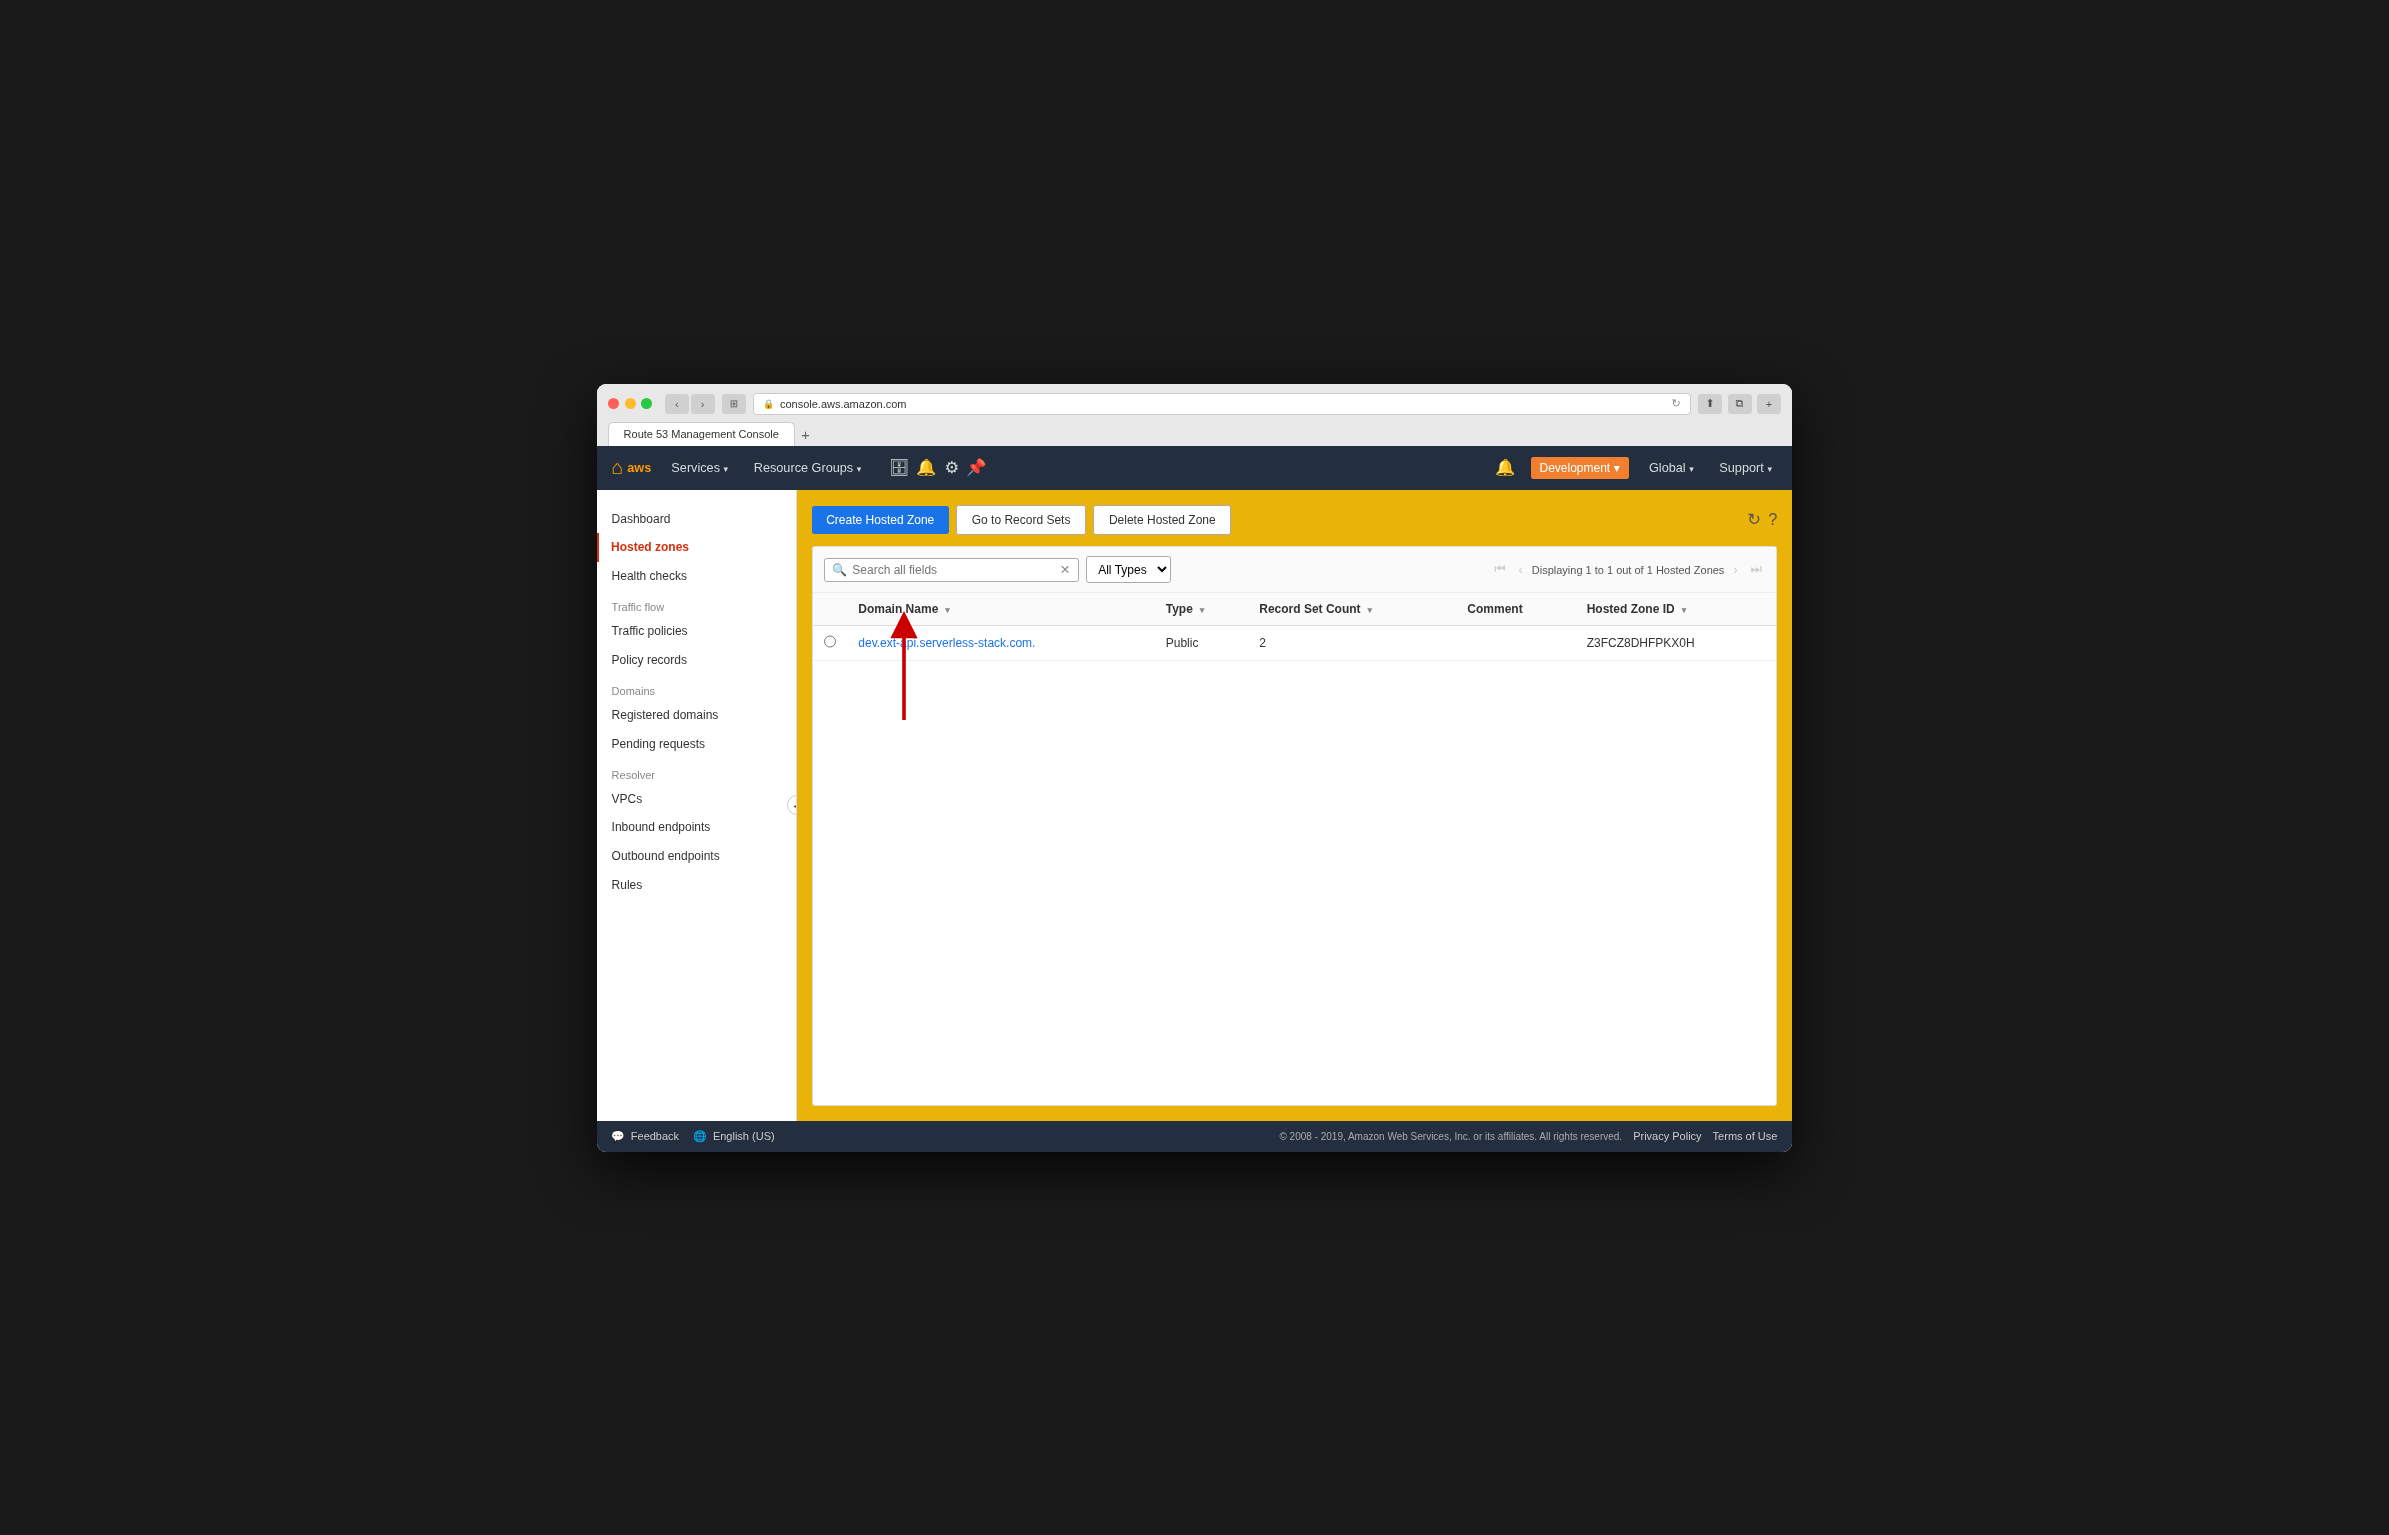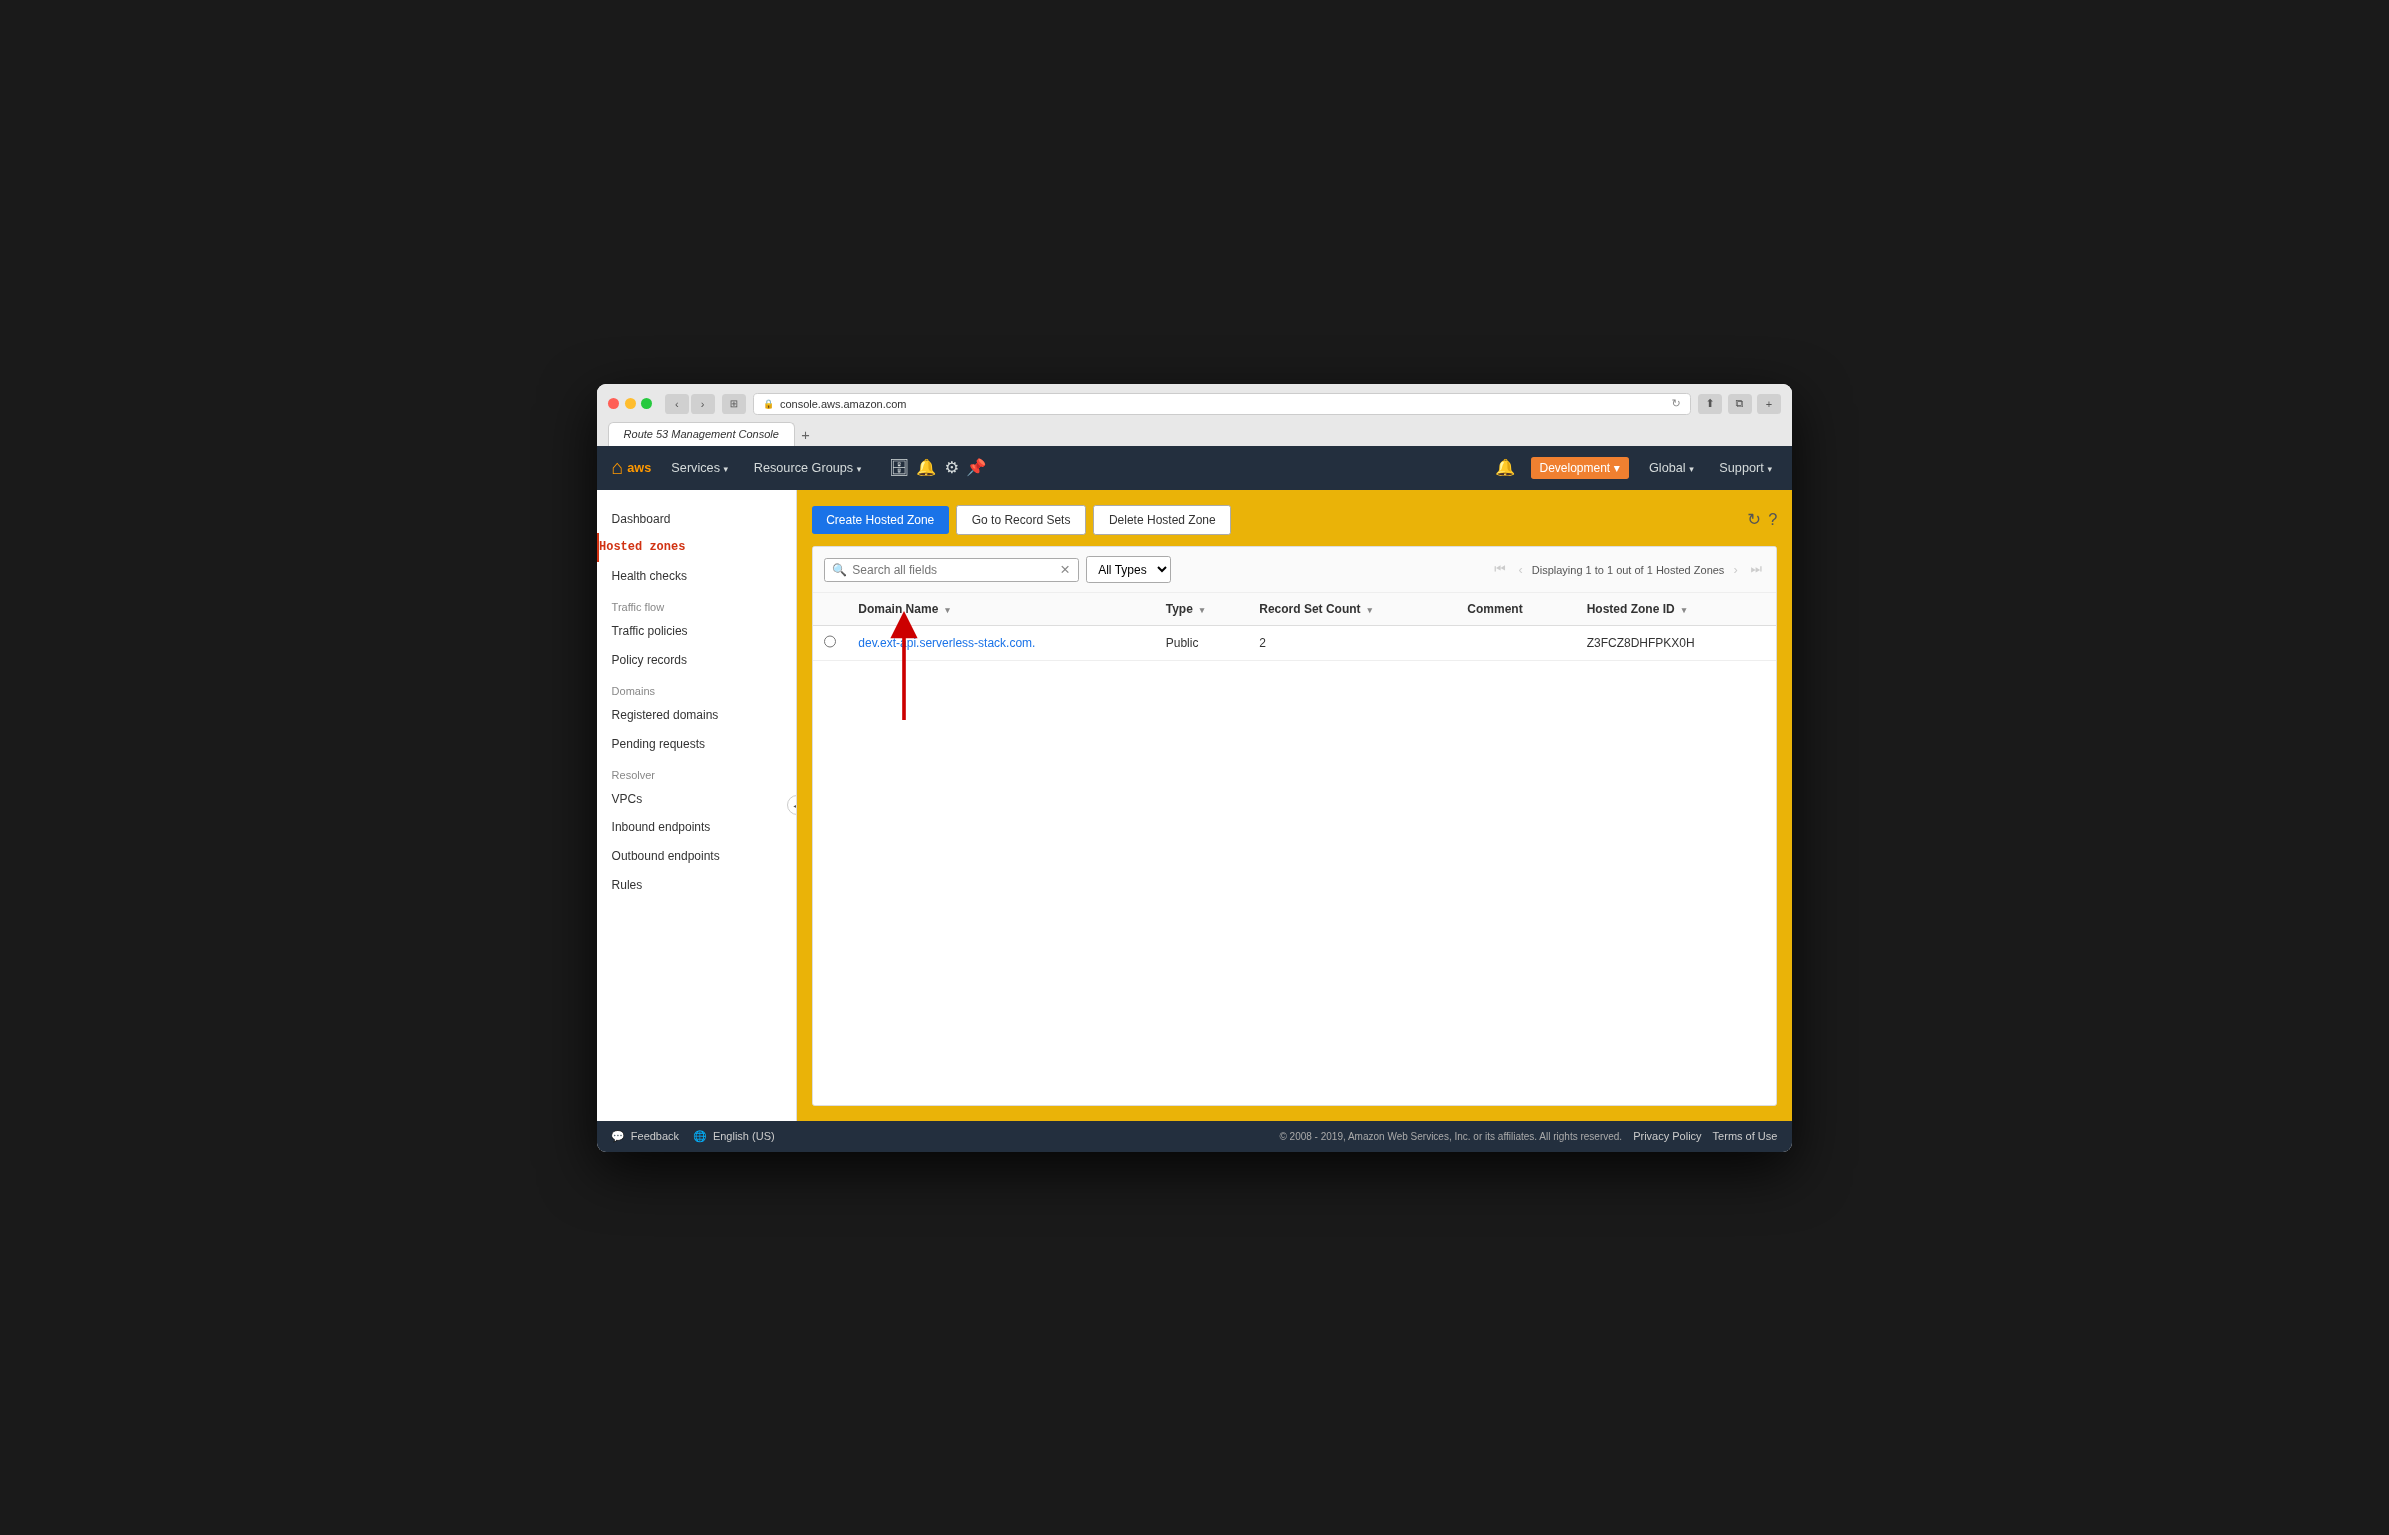--- a/index.html
+++ b/index.html
@@ -118,21 +118,20 @@
       align-items: flex-end;
     }
     .browser-tab {
       background: #fff;
       padding: 5.5px 14.6px;
       border-radius: 5.5px 5.5px 0 0;
       font-size: 11px;
       color: #333;
       border: 0.9px solid #ccc;
       border-bottom: none;
-      font-style: italic;
     }
     .new-tab-btn {
       width: 22px;
       height: 22px;
       background: none;
       border: none;
       cursor: pointer;
       font-size: 14.6px;
       color: #666;
       display: flex;
@@ -248,22 +247,21 @@
     .sidebar-item {
       padding: 7.3px 14.6px;
       cursor: pointer;
       font-size: 12px;
       color: #333;
     }
     .sidebar-item.active {
       color: #d13212;
       font-weight: bold;
       border-left: 2.7px solid #d13212;
-      padding-left: 0;
-      font-family: Liberation Mono, monospace;
+      padding-left: 12px;
     }
     .sidebar-section-label {
       padding: 11px 14.6px 3.6px;
       font-size: 11px;
       color: #888;
       font-weight: 500;
     }
 
     
     .content-area {

